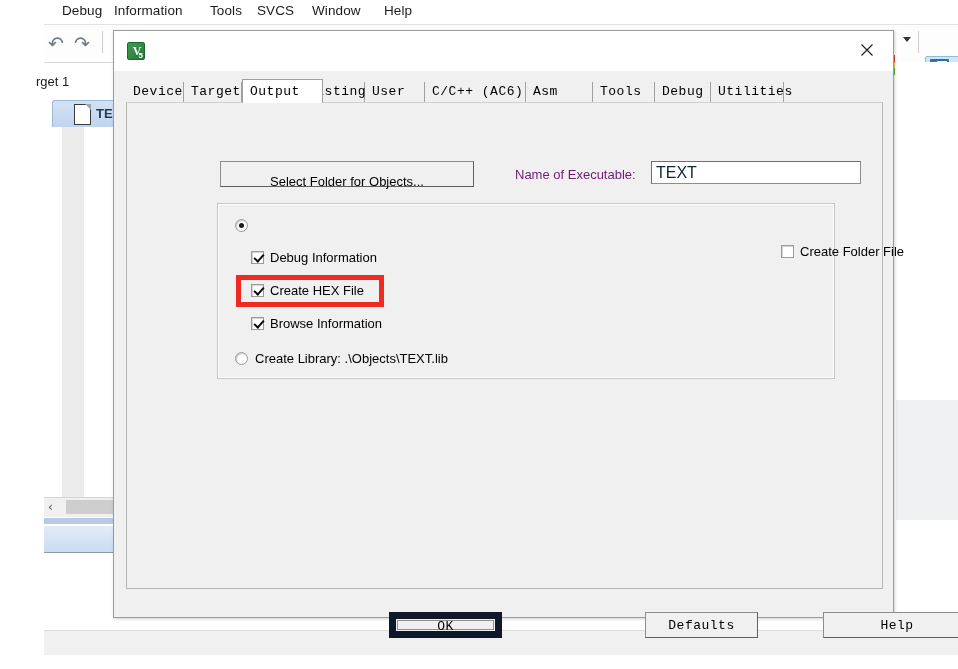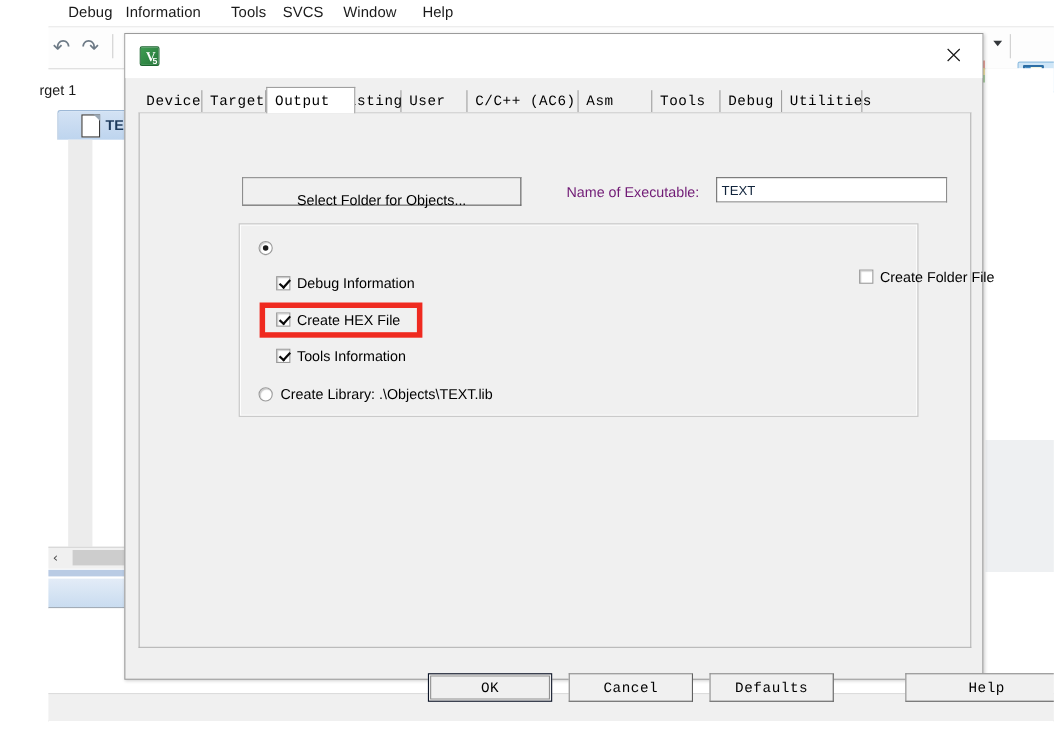--- a/index.html
+++ b/index.html
@@ -366,21 +366,21 @@
   .fld-exe {
     position: absolute;
     left: 537px; top: 130px;
     width: 210px; height: 23px;
     background: #ffffff;
     border: 1px solid #8d8d8d;
     border-top-color: #6f6f6f;
     border-left-color: #6f6f6f;
     box-sizing: border-box;
     font-family: "Liberation Sans", sans-serif;
-    font-size: 12px;
+    font-size: 16px;
     color: #11243c;
     padding: 1px 0 0 4px;
   }
 
   .groupbox {
     position: absolute;
     left: 103px; top: 172px;
     width: 618px; height: 176px;
     background: #f0f0f0;
     border: 1px solid #c6c6c6;
@@ -451,21 +451,21 @@
     border-bottom-color: #606060;
     box-sizing: border-box;
     font-family: "Liberation Mono", "DejaVu Sans Mono", monospace;
     font-size: 13px;
     color: #000000;
     padding: 0;
     cursor: default;
     letter-spacing: 0.5px;
   }
   .dlgbtn.default {
-    border: 1px solid #0f172a;
+    border: 7px solid #0f172a;
     box-shadow: inset 0 0 0 1px #f0f0f0, inset 0 0 0 2px #909090;
   }
 </style>
 </head>
 <body>
 
 <div id="root">
 
   <div class="ide-menubar">
     <span class="ide-menu-item" style="left:18px">Debug</span>
@@ -552,27 +552,26 @@
     <span class="radio on" style="left:121px; top:188px"></span>
 
     <span class="checkbox on" style="left:137px; top:220px"></span>
     <span class="row" style="left:156px; top:219px">Debug Information</span>
 
     <span class="checkbox on" style="left:137px; top:253px; z-index:7"></span>
     <span class="row" style="left:156px; top:252px; z-index:7">Create HEX File</span>
     <div class="hl-box"></div>
 
     <span class="checkbox on" style="left:137px; top:286px"></span>
-    <span class="row" style="left:156px; top:285px">Tools Information</span>
+    <span class="row" style="left:156px; top:285px">Browse Information</span>
 
     <span class="checkbox" style="left:667px; top:214px"></span>
     <span class="row" style="left:686px; top:213px">Create Folder File</span>
 
     <span class="radio" style="left:121px; top:321px"></span>
     <span class="row" style="left:141px; top:320px">Create Library:  .\Objects\TEXT.lib</span>
 
     <button class="dlgbtn default" style="left:275px; width:113px">OK</button>
-    <button class="dlgbtn" style="left:403px; width:113px">Cancel</button>
     <button class="dlgbtn" style="left:531px; width:113px">Defaults</button>
     <button class="dlgbtn" style="left:709px; width:148px">Help</button>
 
   </div>
 </div>
 
 </body></html>

